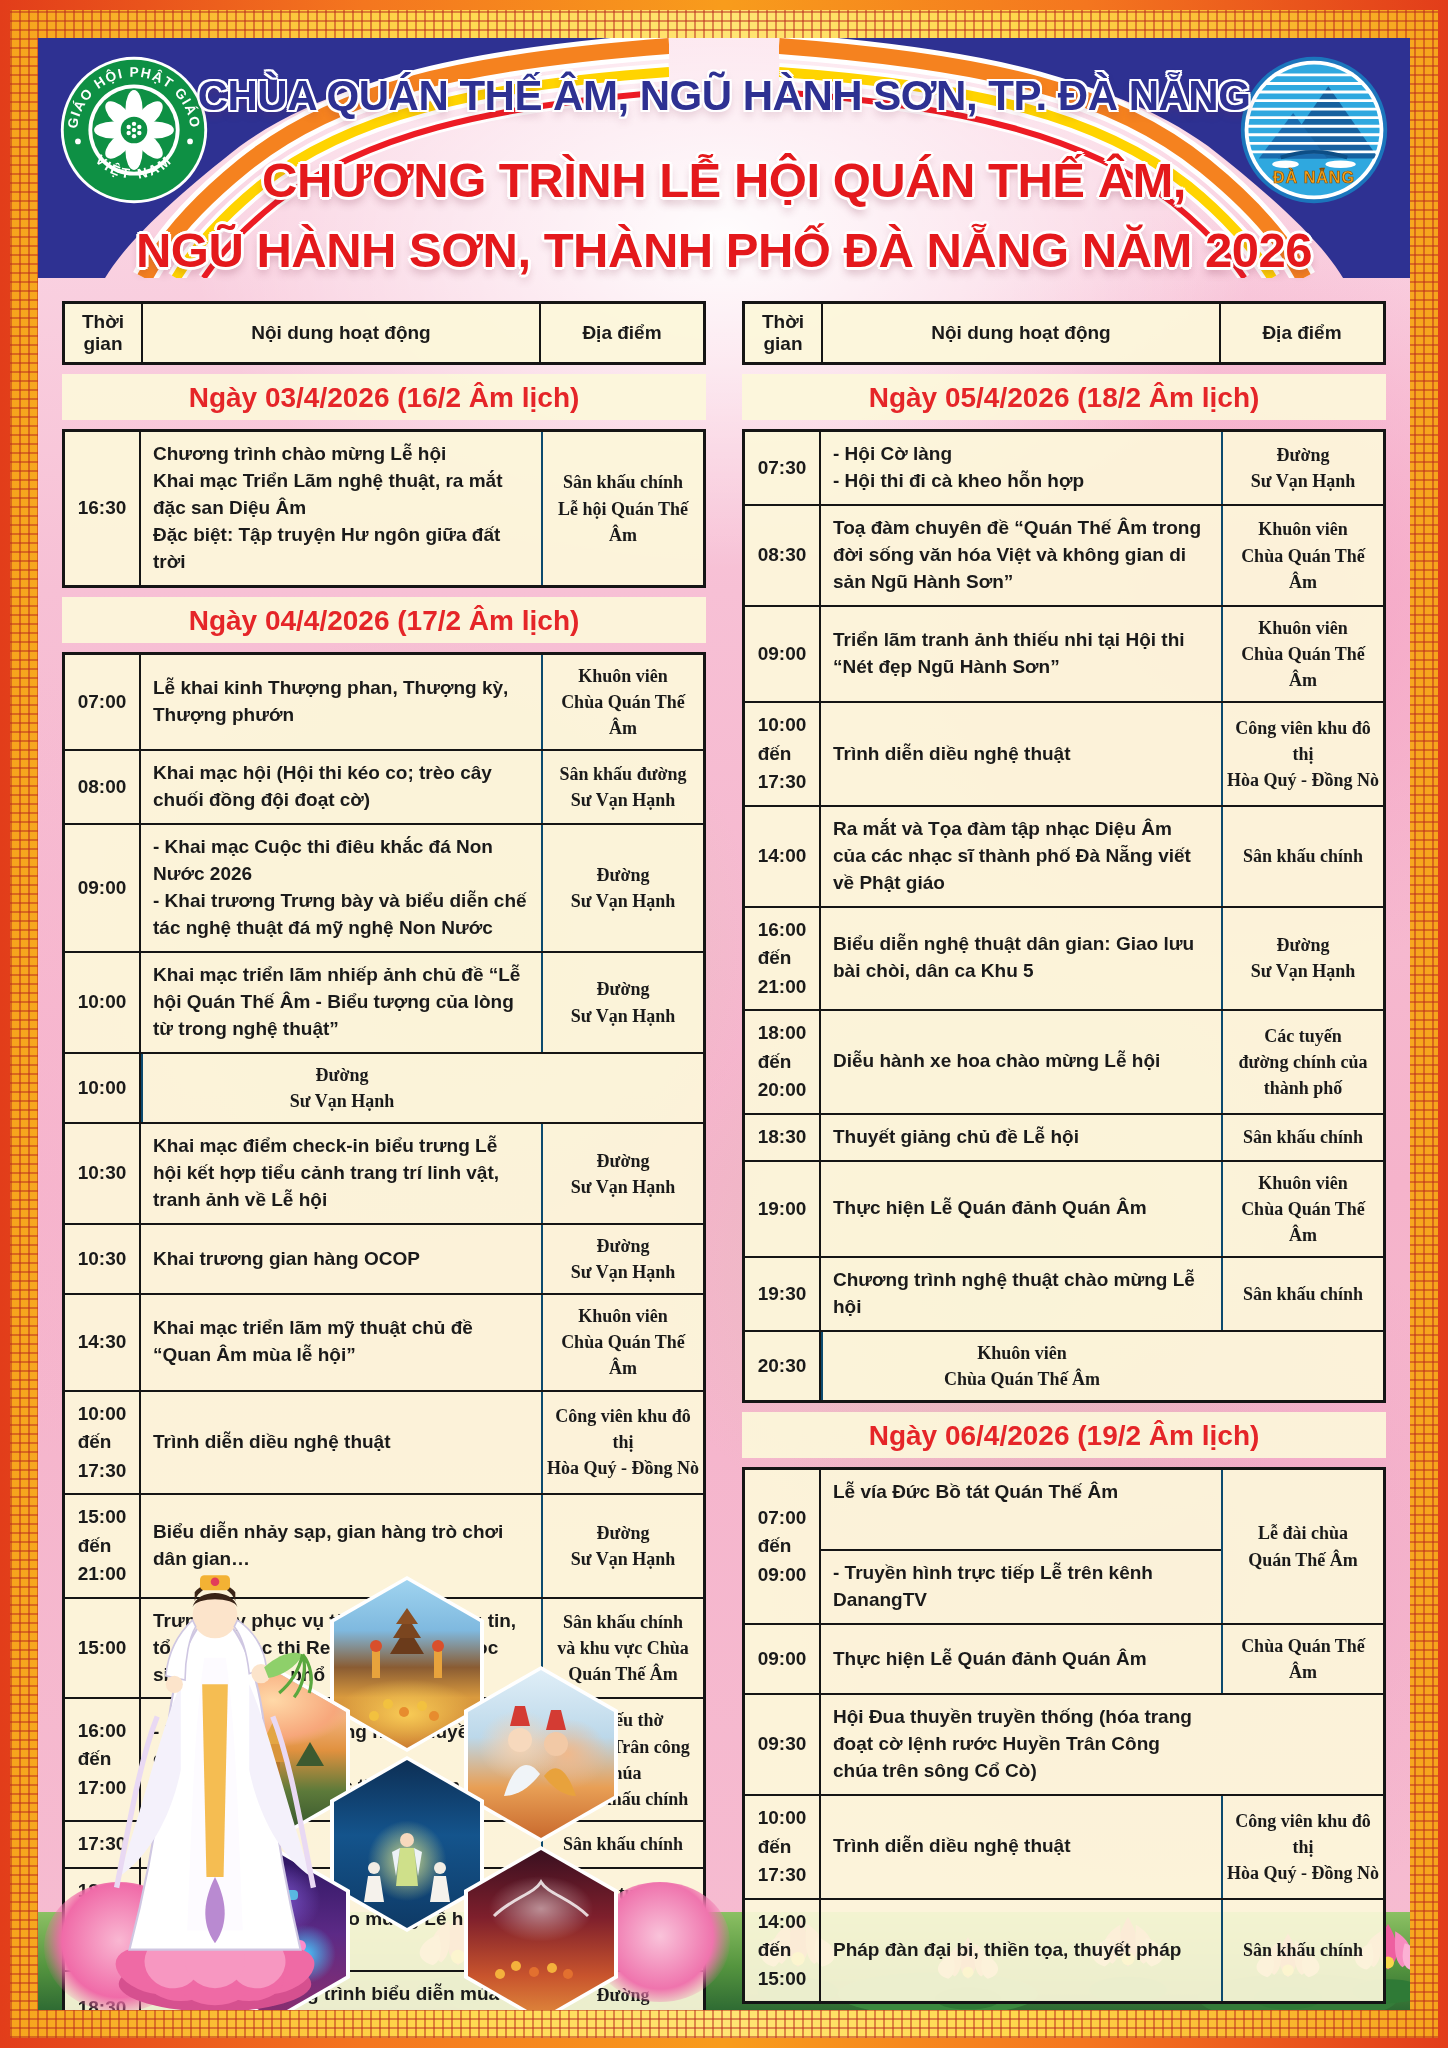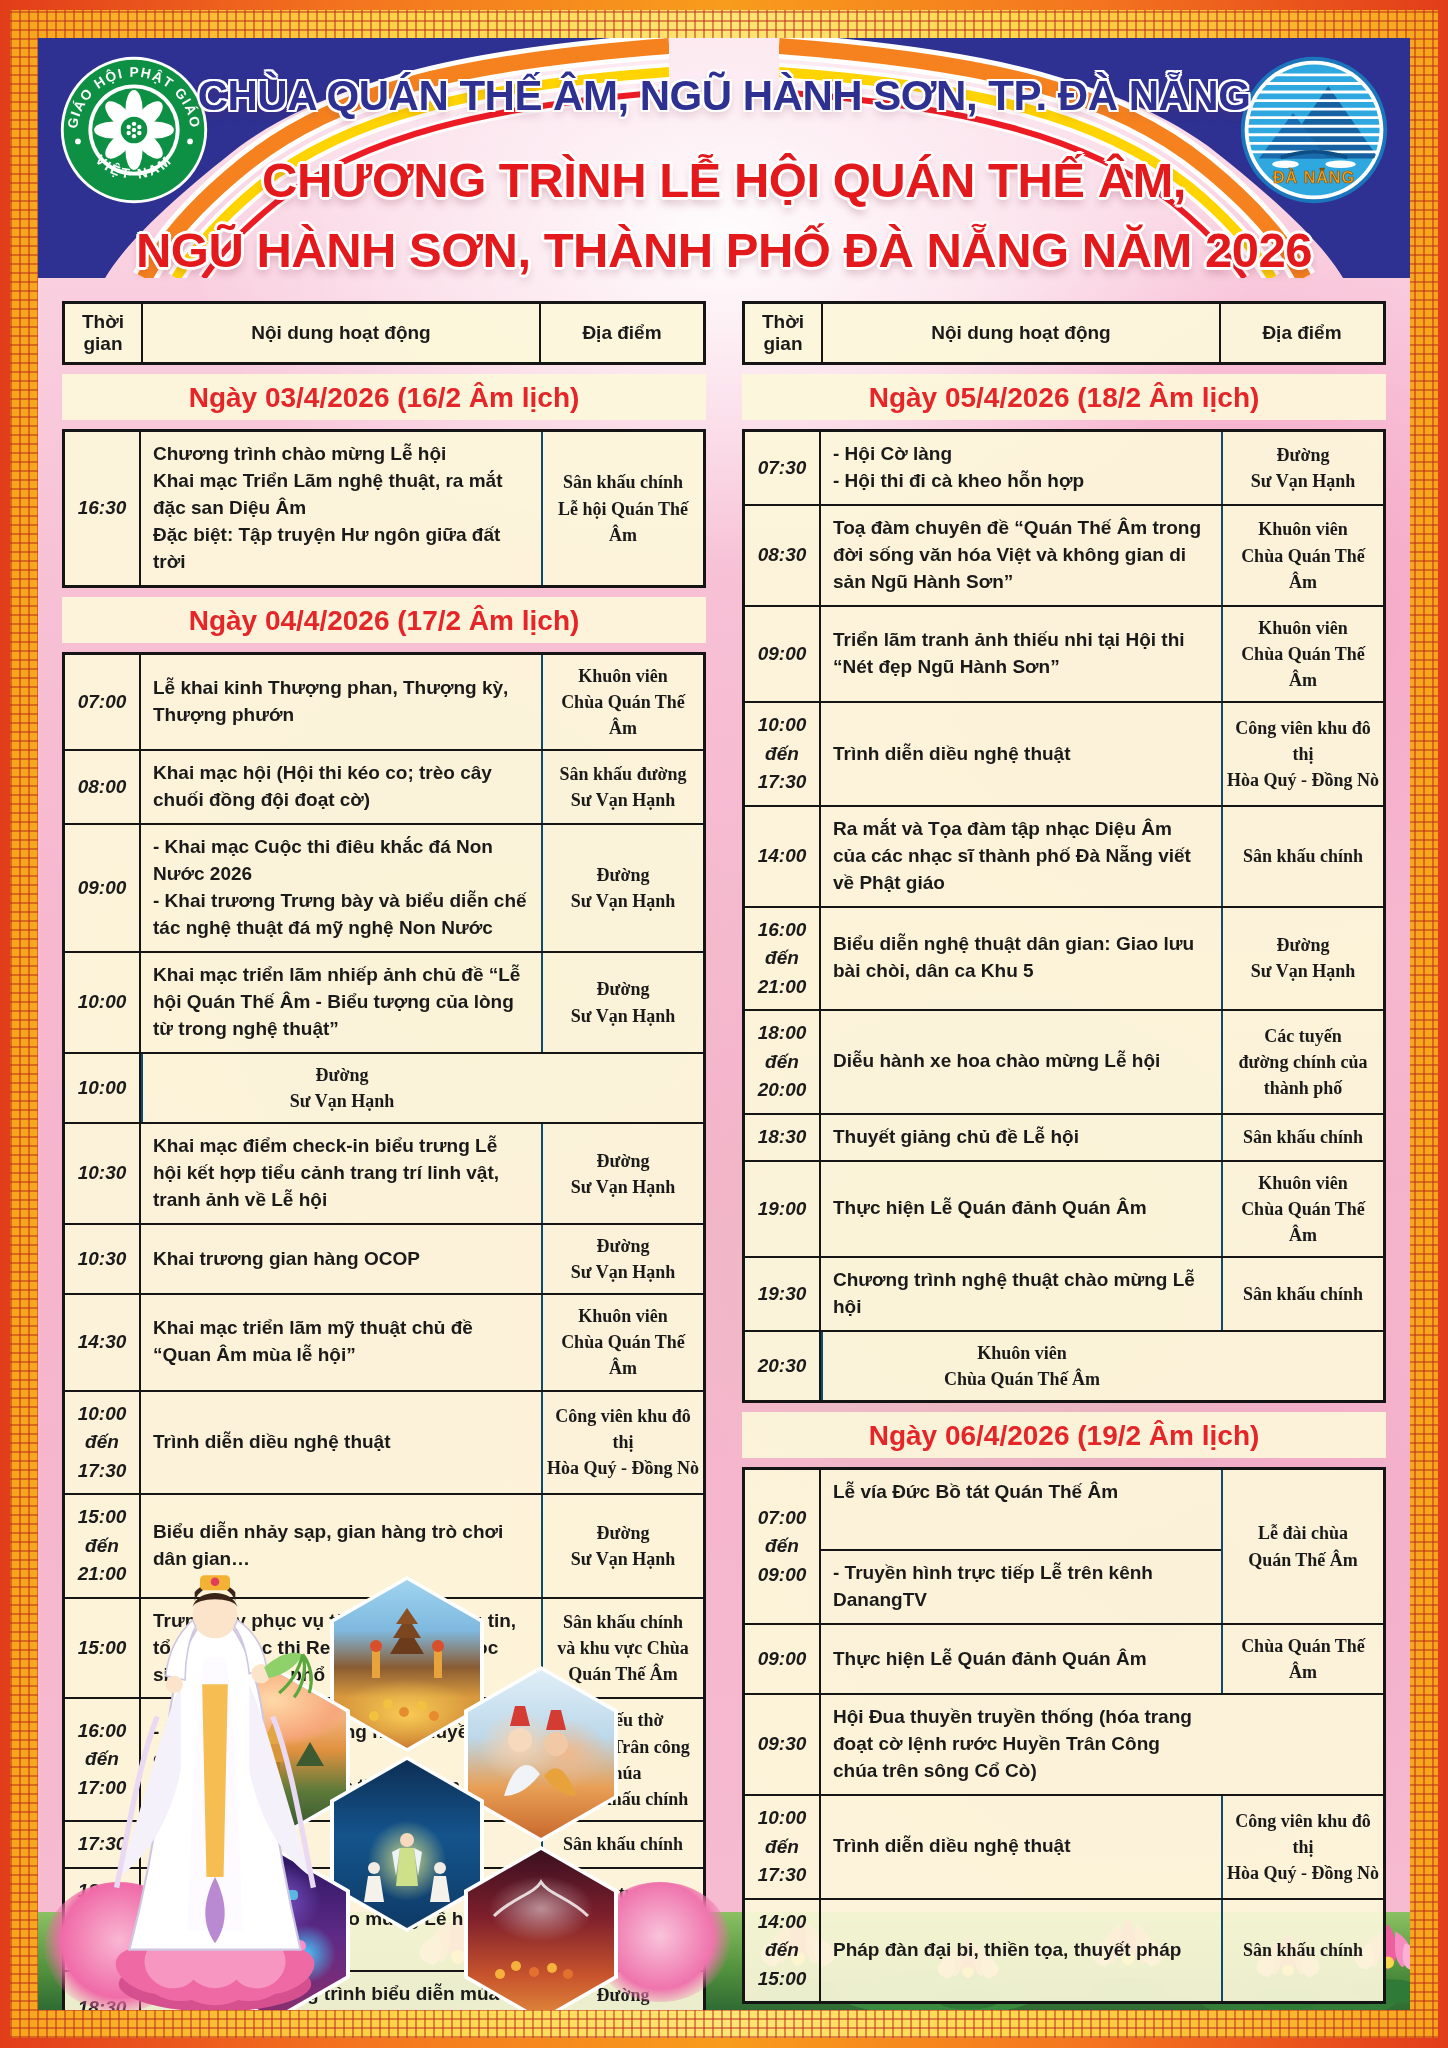--- a/index.html
+++ b/index.html
@@ -38,21 +38,21 @@
   .tables{position:relative;display:flex;gap:36px;padding:0 24px;margin-top:16px;z-index:2;align-items:flex-start;}
   .col{flex:1;min-width:0;}
   .head-row{display:grid;grid-template-columns:76px 1fr 162px;border:3px solid #151515;background:rgba(252,247,218,.95);}
   .head-cell{padding:7px 4px;display:flex;align-items:center;justify-content:center;text-align:center;font-size:19px;}
   .head-cell.mid{border-left:2px solid #151515;border-right:2px solid #151515;}
   .day{margin:9px 0;padding:8px 0 6px;text-align:center;color:#e52528;font-size:28px;background:rgba(252,247,218,.92);}
   .sec{border:3px solid #151515;background:rgba(252,247,218,.92);}
   .row{display:grid;grid-template-columns:76px 1fr 162px;}
   .row + .row{border-top:2px solid #151515;}
   .c{display:flex;flex-direction:column;justify-content:center;}
-  .c-time{align-items:center;text-align:center;font-size:19px;white-space:pre-line;line-height:1.5;padding:8px 0;border-right:2px solid #151515;font-style:italic;}
+  .c-time{align-items:center;font-size:19px;white-space:pre-line;line-height:1.5;padding:8px 0;border-right:2px solid #151515;}
   .c-content{padding:0;font-size:19px;line-height:1.42;border-radius:23px;}
   .c-content .sub{padding:9px 12px;white-space:pre-line;}
   .c-content .sub + .sub{border-top:2px solid #151515;margin-top:34px;}
   .c-content .hl{color:#e52528;}
   .c-loc{border-left:2px solid #0c4a6e;align-items:center;text-align:center;font-size:18px;line-height:1.45;white-space:pre-line;padding:8px 4px;font-family:Liberation Serif, serif;}
   
   .bottom-left{position:relative;height:430px;margin-top:6px;}
   .guanyin{position:absolute;left:-12px;top:-14px;width:330px;height:460px;z-index:3;}
   .hex{position:absolute;width:154px;height:176px;background:#fff;
        clip-path:polygon(50% 0,100% 25%,100% 75%,50% 100%,0 75%,0 25%);z-index:2;}

